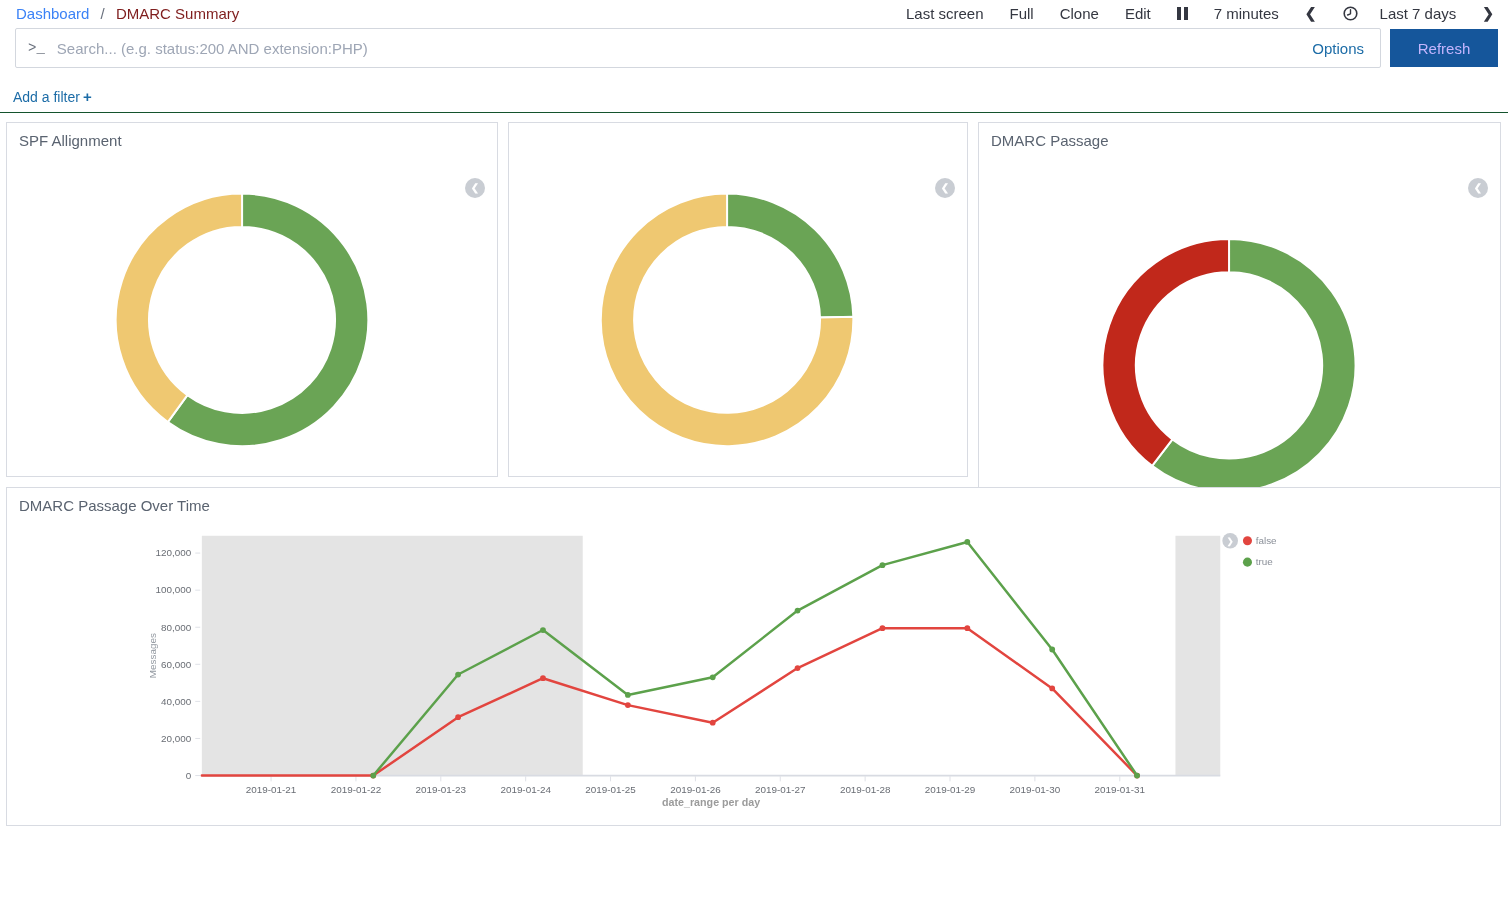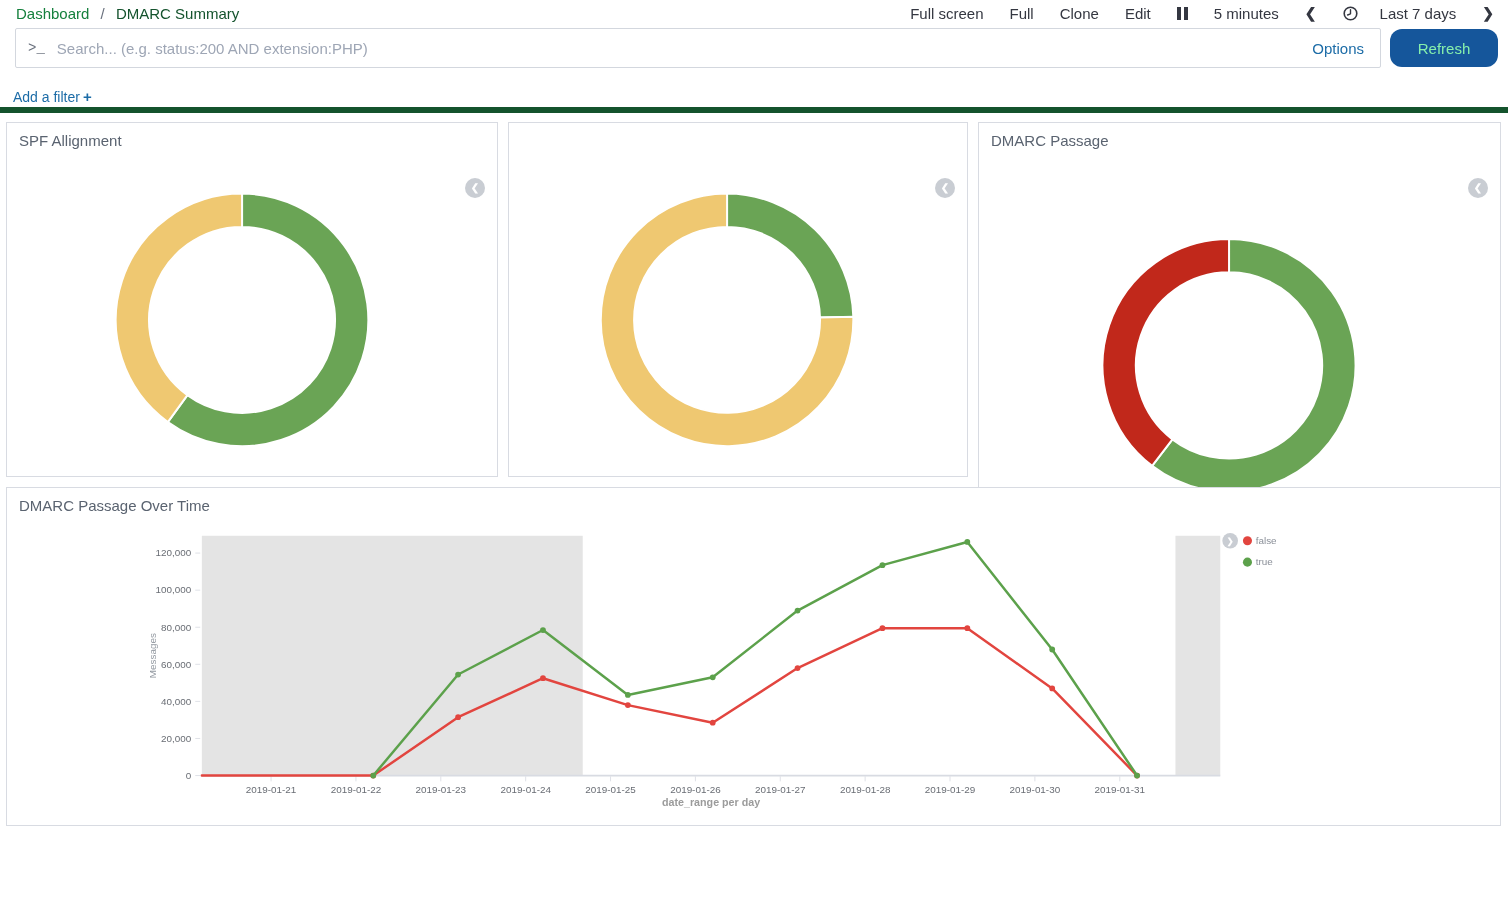--- a/index.html
+++ b/index.html
@@ -2,42 +2,42 @@
 <html><head>
 <meta charset="utf-8">
 <style>
   * { box-sizing: border-box; margin: 0; padding: 0; }
   html,body { width:1508px; height:898px; background:#fff; font-family:"Liberation Sans", sans-serif; color:#343741; overflow:hidden; }
   .page { position:relative; width:1508px; height:898px; }
 
   
   .top-bar { display:flex; justify-content:space-between; align-items:center; height:26px; padding:0 14px 0 16px; }
   .breadcrumbs { font-size:15px; }
-  .breadcrumbs a { color:#15803d; text-decoration:none; cursor:pointer; }
+  .breadcrumbs a { color:#3b82f6; text-decoration:none; cursor:pointer; }
   .crumb-sep { color:#69707D; margin:0 7px; }
-  .crumb-current { color:#14532d; }
+  .crumb-current { color:#7f1d1d; }
   .top-actions { display:flex; align-items:center; gap:26px; font-size:15px; color:#343741; }
   .top-actions .action { cursor:pointer; }
   .pause-icon { display:inline-flex; gap:3px; cursor:pointer; }
   .pause-icon i { display:block; width:4px; height:13px; background:#343741; }
   .chev { font-size:14px; font-weight:bold; color:#343741; cursor:pointer; }
   .time-picker { display:flex; align-items:center; gap:22px; cursor:pointer; }
   .clock-icon { display:block; }
 
   
   .query-bar { display:flex; align-items:flex-start; padding:2px 10px 0 15px; gap:9px; }
   .search-box { position:relative; flex:0 0 1366px; height:40px; border:1px solid #D3D7DE; border-radius:2px; background:#fff; display:flex; align-items:center; }
   .prompt { font-family:"Liberation Mono", monospace; color:#69707D; font-size:14px; padding:0 12px 0 12px; }
   .search-box input { flex:1; border:none; outline:none; font-size:15px; color:#343741; font-family:"Liberation Sans", sans-serif; }
   .search-box input::placeholder { color:#9EA6B5; }
   .options-link { color:#1C6CA7; font-size:15px; padding:0 16px; cursor:pointer; }
-  .refresh-btn { width:109px; height:38px; margin-top:1px; background:#15569B; color:#86efac; font-size:15px; font-family:"Liberation Sans", sans-serif; border:none; border-radius:12px; cursor:pointer; }
-
-  
-  .filter-bar { padding:20px 0 0 13px; height:45px; border-bottom:6px solid #14532d; }
+  .refresh-btn { width:109px; height:38px; margin-top:1px; background:#15569B; color:#c4b5fd; font-size:15px; font-family:"Liberation Sans", sans-serif; border:none; border-radius:0; cursor:pointer; }
+
+  
+  .filter-bar { padding:20px 0 0 13px; height:45px; border-bottom:1px solid #14532d; }
   .add-filter { color:#1C6CA7; font-size:14px; cursor:pointer; }
   .add-filter .plus { font-weight:bold; font-size:15px; margin-left:3px; }
 
   
   .panel { position:absolute; background:#fff; border:1px solid #D8DBE2; }
   .panel h3 { font-size:15px; font-weight:400; color:#5A6370; padding:9px 0 0 12px; }
   .panel-chart { position:absolute; inset:0; width:100%; height:100%; }
   .legend-toggle { position:absolute; top:55px; right:12px; width:20px; height:20px; border:none; border-radius:50%; background:#C9CDD3; color:#fff; font-size:10px; font-weight:bold; line-height:20px; text-align:center; cursor:pointer; padding:0; font-family:"Liberation Sans", sans-serif; }
 
   #panel-spf   { left:6px;   top:122px; width:492px;  height:355px; }
@@ -58,29 +58,29 @@
 
 <div class="page">
 
   <header class="top-bar">
     <div class="breadcrumbs">
       <a>Dashboard</a>
       <span class="crumb-sep">/</span>
       <span class="crumb-current">DMARC Summary</span>
     </div>
     <nav class="top-actions">
-      <span class="action">Full screen</span>
+      <span class="action">Last screen</span>
       <span class="action">Full</span>
       <span class="action">Clone</span>
       <span class="action">Edit</span>
       <span class="pause-icon">
           <i></i>
           <i></i>
         </span>
-      <span class="action">5 minutes</span>
+      <span class="action">7 minutes</span>
       <span class="chev">❮</span>
       <span class="time-picker">
         <svg class="clock-icon" width="15" height="15" viewBox="0 0 15 15">
           <circle cx="7.5" cy="7.5" r="6.3" fill="none" stroke="#343741" stroke-width="1.6"></circle>
           <path d="M7.5 7.8 L7.5 3.8 M7.5 7.8 L4.6 9.0" fill="none" stroke="#343741" stroke-width="1.4" stroke-linecap="round"></path>
         </svg>
         <span>Last 7 days</span>
       </span>
       <span class="chev">❯</span>
     </nav>

